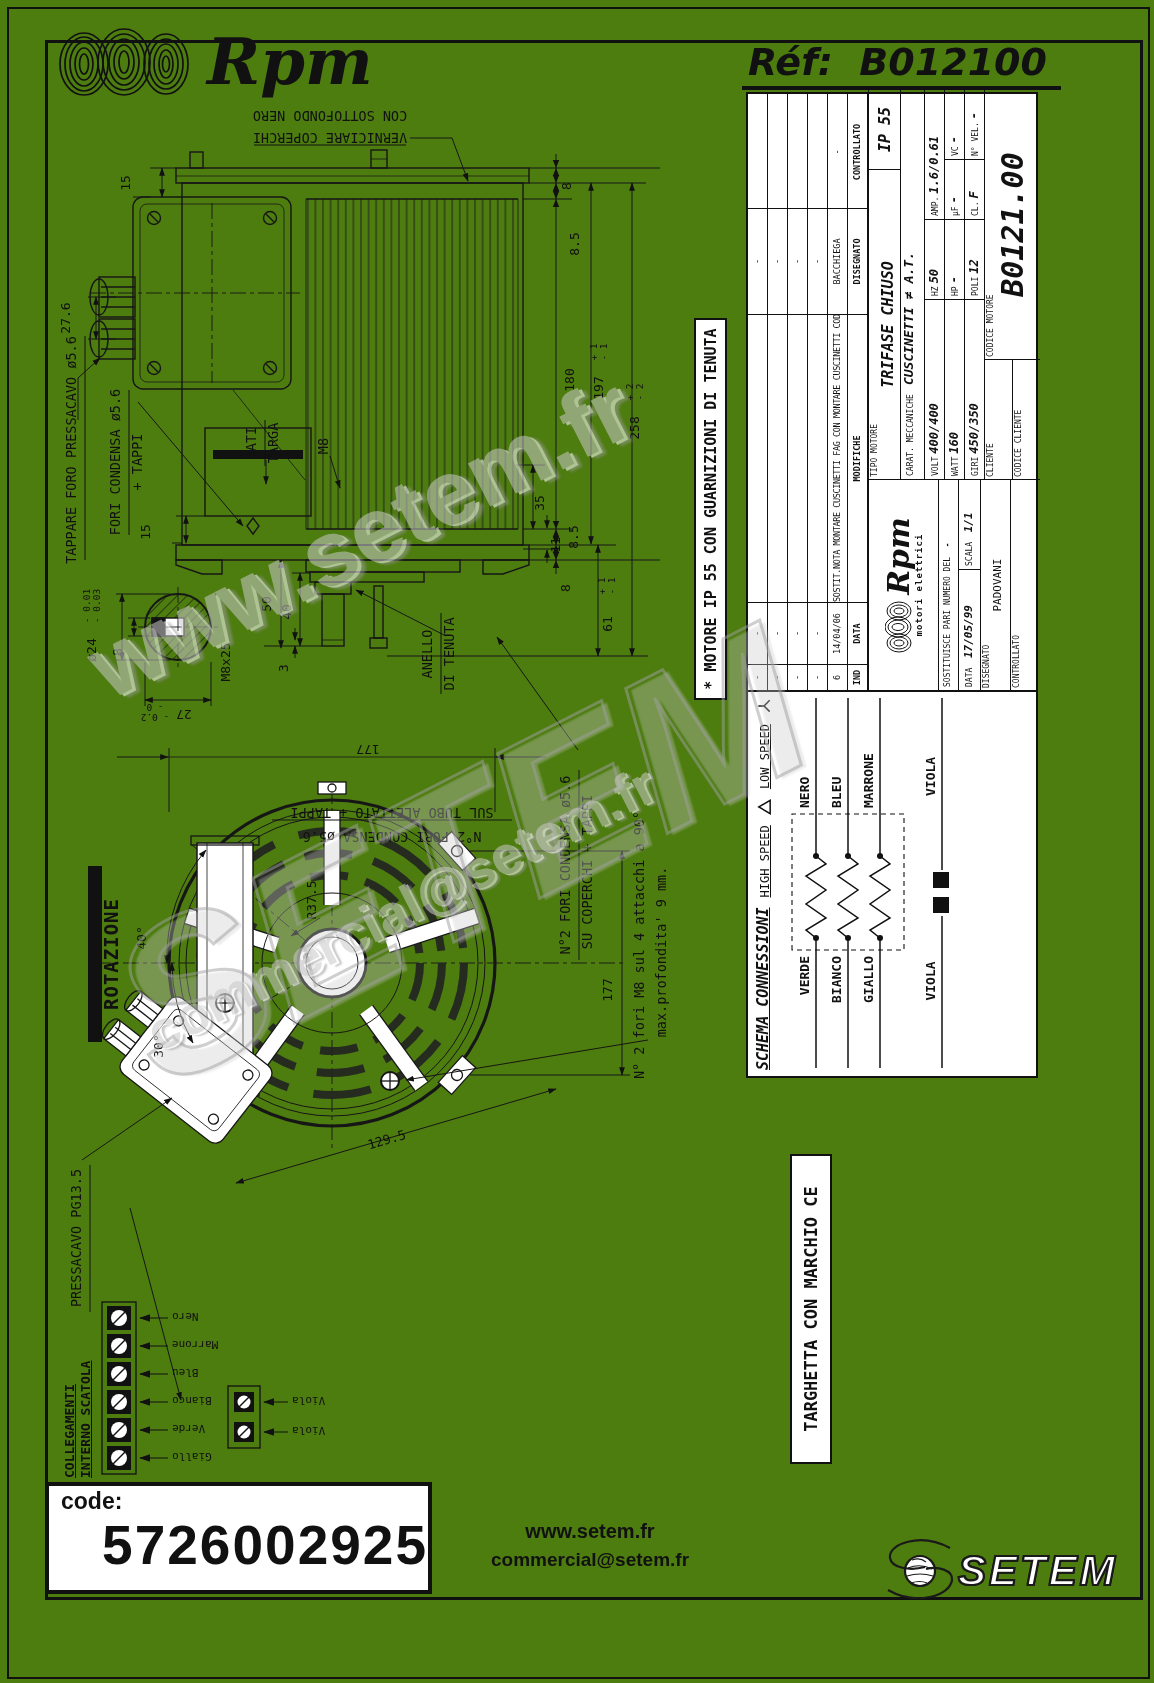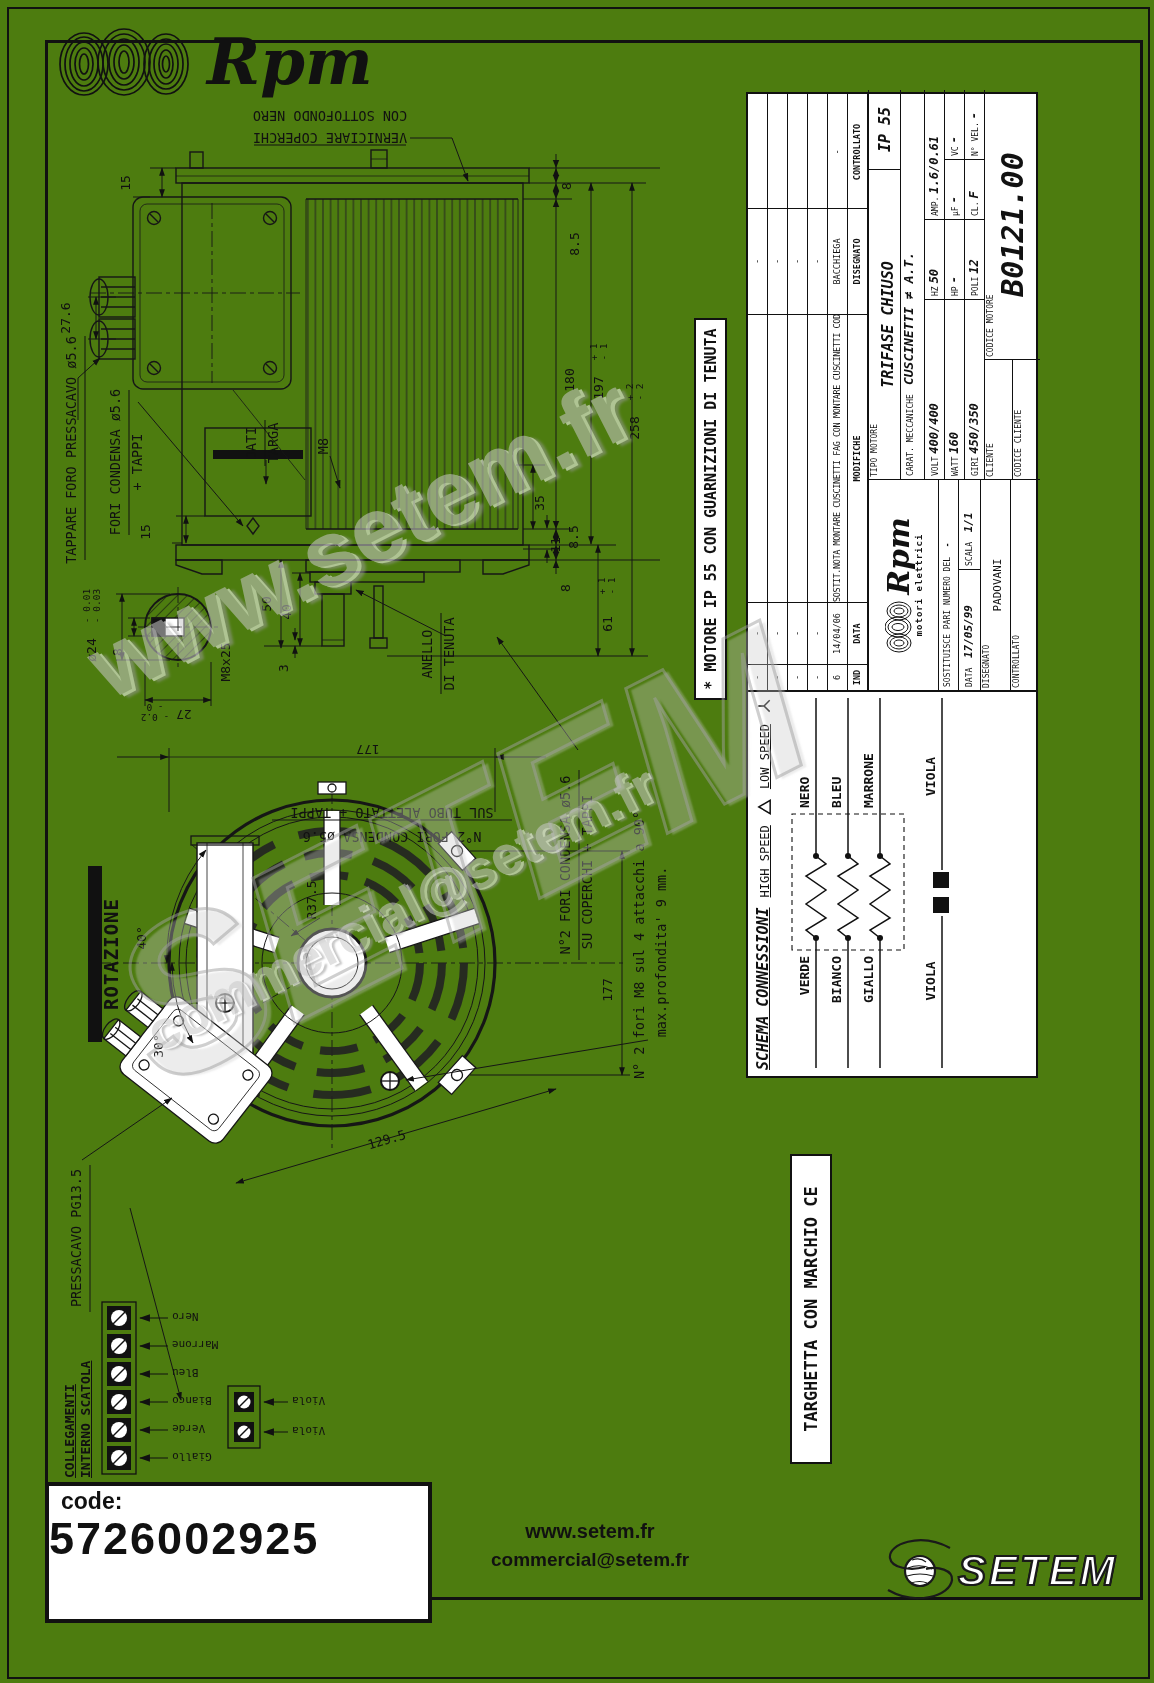--- a/index.html
+++ b/index.html
@@ -62,20 +62,23 @@
         <ellipse cx="108" cy="42" rx="22" ry="30"></ellipse>
           <ellipse cx="108" cy="42" rx="17" ry="25"></ellipse>
           <ellipse cx="108" cy="42" rx="12" ry="20"></ellipse>
           <ellipse cx="108" cy="42" rx="7" ry="14"></ellipse>
           <ellipse cx="108" cy="42" rx="3.5" ry="8"></ellipse>
       </g>
     </svg>
     <span class="brand-text">Rpm</span>
   </div>
 
+  <div class="abs" style="left:742px;top:40px;z-index:6">
+    <span class="ref"><span>Réf:</span>&nbsp;&nbsp;<span>B012100</span></span>
+  </div>
 
   <svg class="abs" style="left:0;top:0;z-index:2" width="1154" height="1683" viewBox="0 0 1154 1683">
     <defs>
       <marker id="ar" viewBox="0 0 10 10" refX="9.2" refY="5" markerWidth="8.5" markerHeight="8.5" orient="auto-start-reverse">
         <path d="M0 1.6 L10 5 L0 8.4 z" fill="#111"></path>
       </marker>
       <pattern id="fins" width="7.6" height="10" patternUnits="userSpaceOnUse">
         <path d="M3.8 0 V10" stroke="#222" stroke-width="1"></path>
       </pattern>
       <pattern id="hatch" width="7" height="7" patternUnits="userSpaceOnUse" patternTransform="rotate(45)">
@@ -668,23 +671,23 @@
   </div>
 
   <div class="wm" style="left:95px;top:620px;font-size:92px;font-weight:bold;color:#c9c9c9;opacity:.55;
        text-shadow:3px 3px 0 #fff,6px 6px 3px #9a9a9a;transform:rotate(-27deg);transform-origin:0 50%">www.setem.fr</div>
   <div class="wm outline-text" style="left:130px;top:900px;font-size:215px;font-weight:bold;font-style:italic;
        color:rgba(255,255,255,0);-webkit-text-stroke:3px rgba(160,160,160,.5);
        text-shadow:4px 4px 2px rgba(200,200,200,.35);transform:rotate(-27deg);transform-origin:0 50%">SETEM</div>
   <div class="wm" style="left:150px;top:1005px;font-size:54px;font-weight:bold;color:#c9c9c9;opacity:.55;
        text-shadow:2px 2px 0 #fff,4px 4px 2px #9a9a9a;transform:rotate(-27deg);transform-origin:0 50%">commercial@setem.fr</div>
 
-  <div class="abs codebox" style="left:45px;top:1482px;width:387px;height:141px;z-index:6;background:#fff">
+  <div class="abs codebox" style="left:45px;top:1482px;width:387px;height:112px;z-index:6;background:#fff">
     <div class="flabel" style="font-size:23px;padding:2px 0 0 12px">code:</div>
-    <div class="flabel" style="font-size:45px;text-align:left;letter-spacing:2px;margin-top:-2px">5726002925</div>
+    <div class="flabel" style="font-size:55px;text-align:right;letter-spacing:2px;margin-top:-2px">5726002925</div>
   </div>
   <div class="abs" style="left:455px;top:1520px;width:270px;text-align:center;z-index:6">
     <div class="flabel" style="font-size:20px">www.setem.fr</div>
     <div class="flabel" style="font-size:19px;margin-top:6px">commercial@setem.fr</div>
   </div>
   <div class="abs" style="left:880px;top:1538px;display:flex;align-items:center;gap:2px;z-index:6">
     <svg width="76" height="66" viewBox="0 0 76 66">
       <g fill="none" stroke="#1a1a1a" stroke-width="2.2">
         <circle cx="40" cy="33" r="15" fill="#fff"></circle>
         <path d="M32 22 q8 -3 14 2 M28 30 q12 -5 24 1 M27 38 q13 -4 26 0 M31 45 q9 -3 16 0" stroke-width="1.1"></path>

